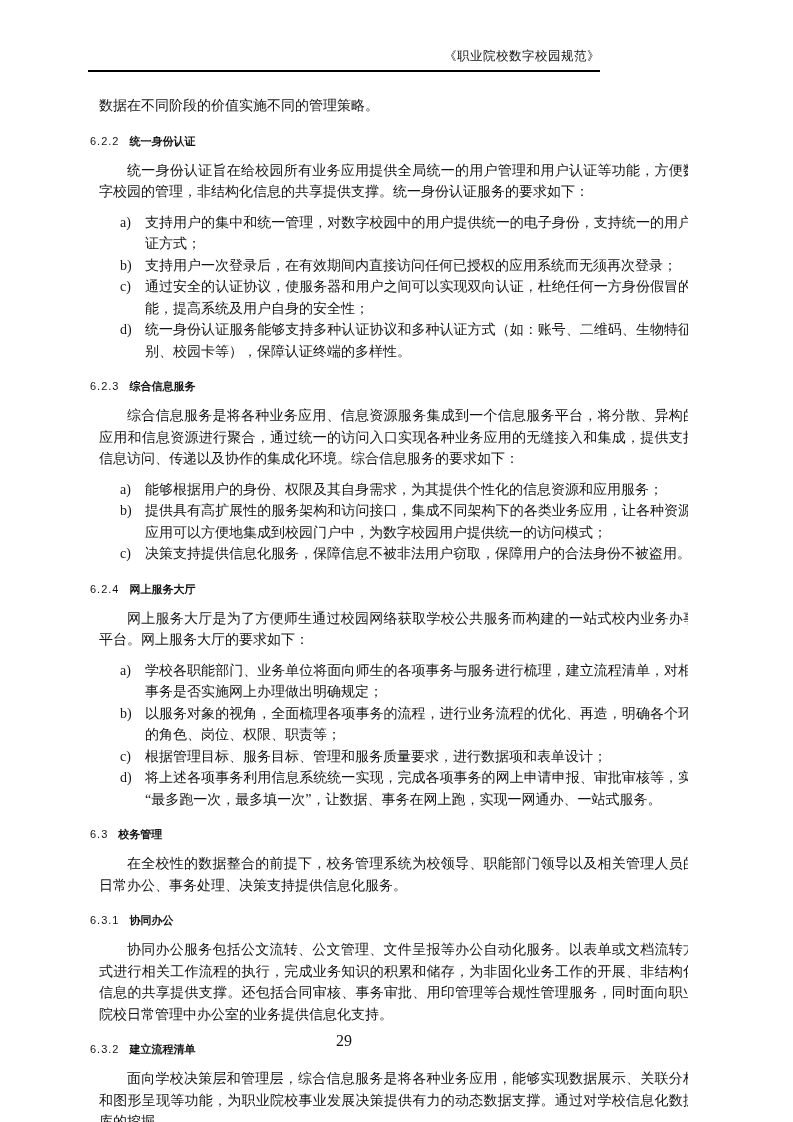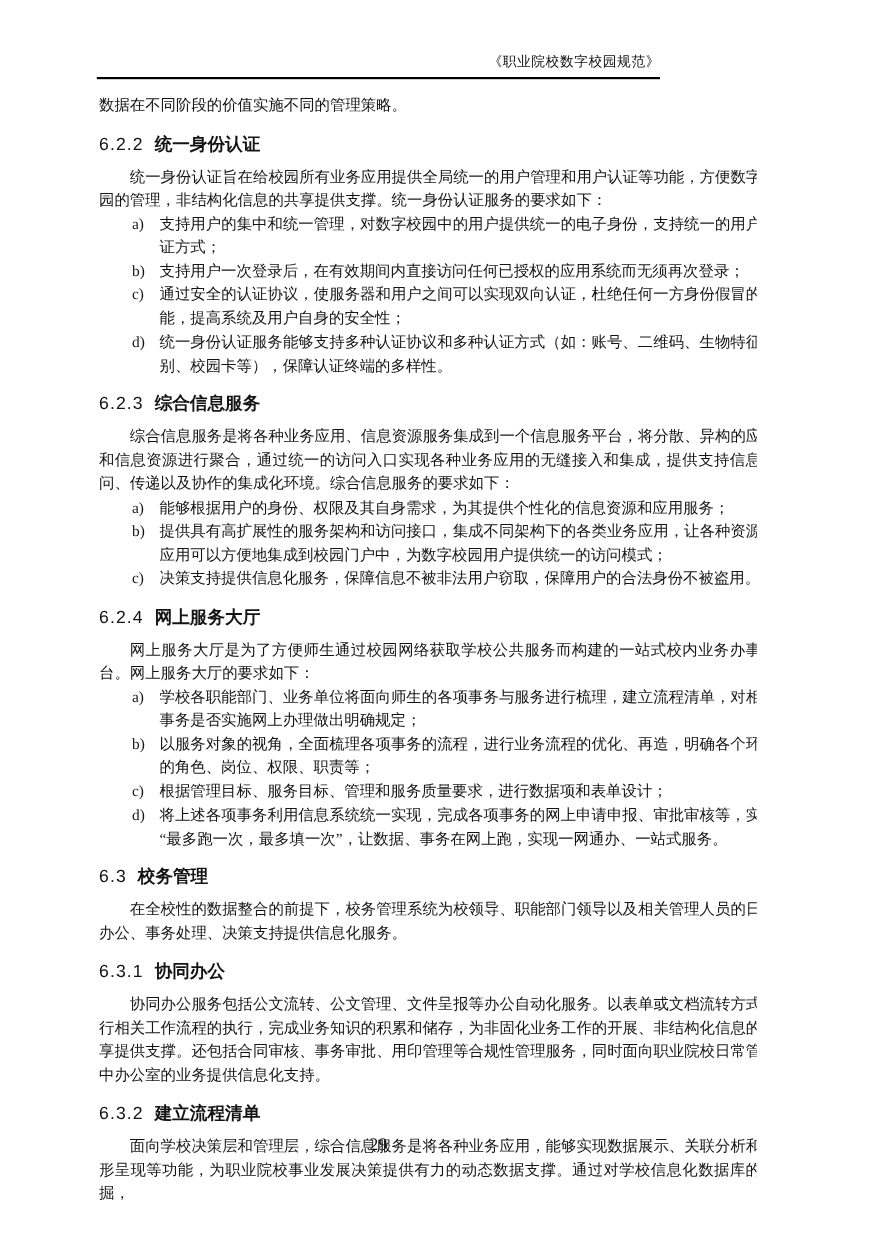--- a/index.html
+++ b/index.html
@@ -35,27 +35,27 @@
   .doc-body {
     position: absolute;
     top: 86px;
     left: 90px;
     width: 616px;
     font-size: 14px;
     line-height: 21.5px;
     text-align: justify;
   }
   .para {
-    margin: 0;
+    margin: 9px;
     text-indent: 2em;
   }
   .para.no-indent { text-indent: 0; }
   .heading {
     margin: 14px 0 9px 0;
-    font-size: 16px;
+    font-size: 11px;
     line-height: 20px;
     text-align: left;
   }
   .heading .heading-num {
     font-family: "Liberation Sans", "DejaVu Sans", sans-serif;
     font-weight: normal;
     letter-spacing: 1px;
     margin-right: 10px;
   }
   .heading .heading-title {

